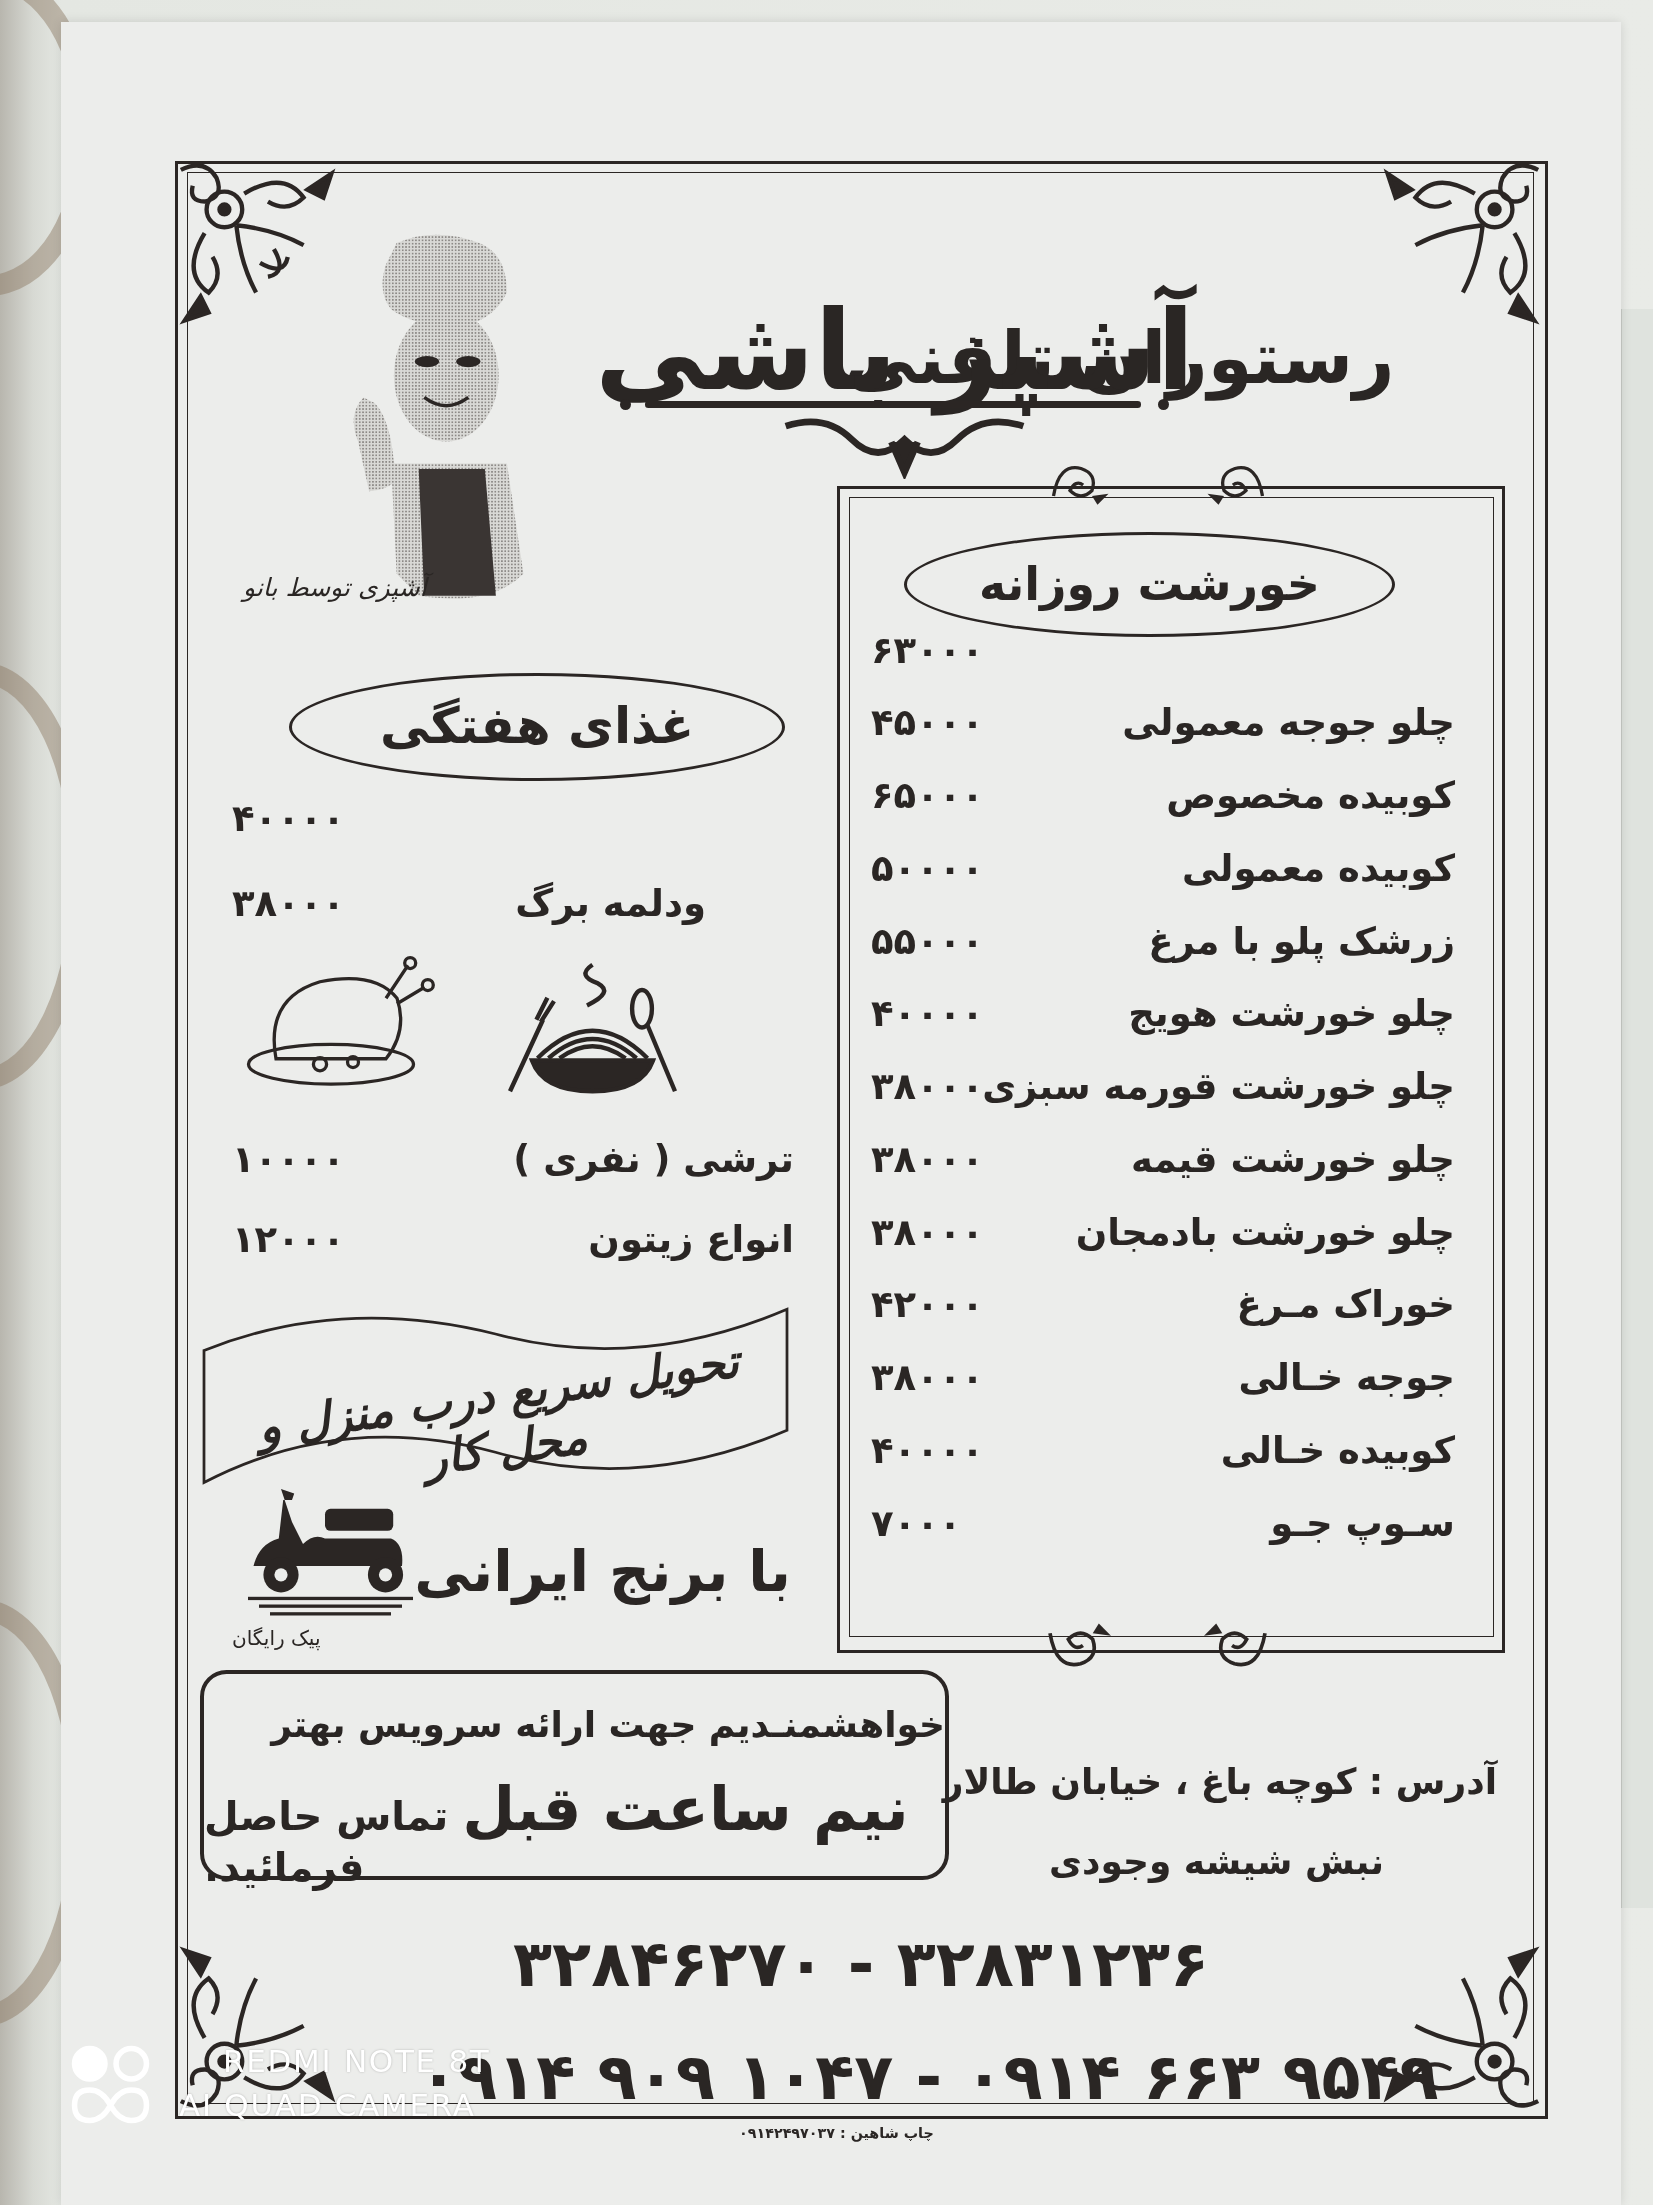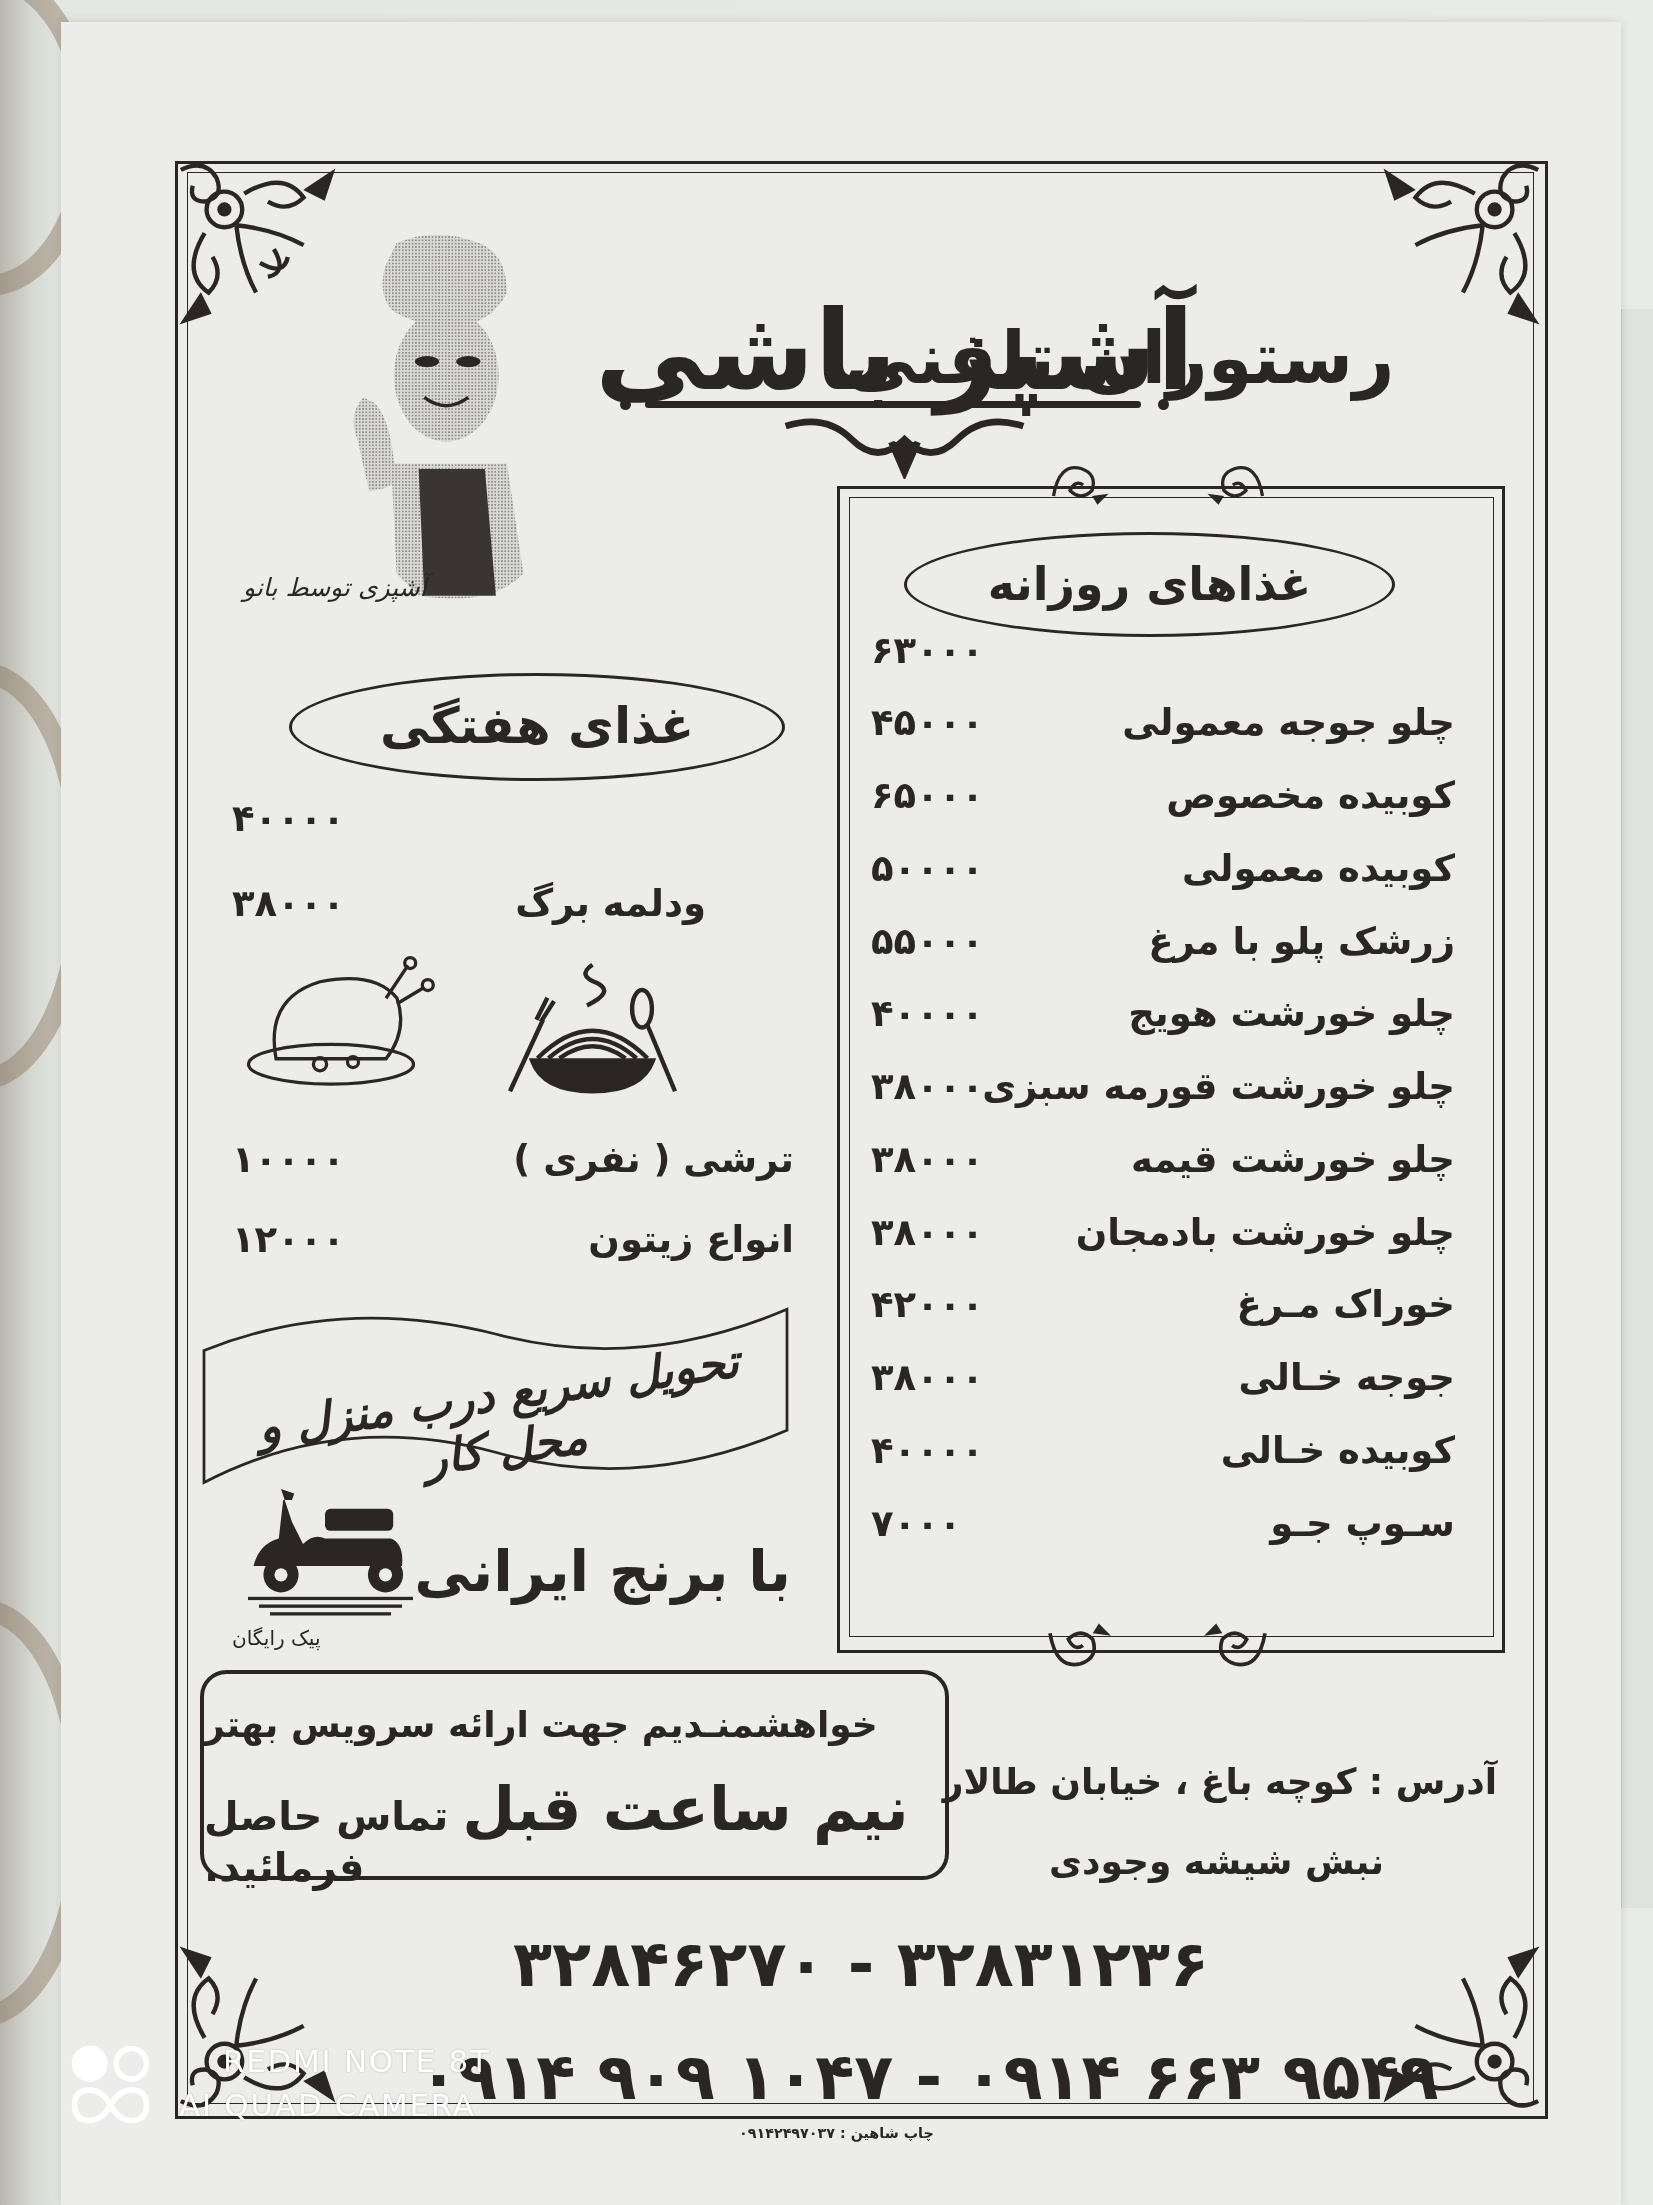--- a/index.html
+++ b/index.html
@@ -54,21 +54,21 @@
 
   
   .banner { position:absolute; left:198px; top:1301px; width:595px; height:187px; }
   .banner-text { position:absolute; left:221px; top:1367px; width:562px; text-align:center; font-size:46px; font-style:italic; direction:rtl; font-family:"DejaVu Serif", serif; font-weight:bold; transform:rotate(-8deg); }
 
   .rice-line { position:absolute; right:863px; top:1538px; font-size:57px; font-weight:bold; direction:rtl; }
   .scooter { position:absolute; left:237px; top:1478px; width:187px; height:143px; }
   .free-delivery { position:absolute; left:232px; top:1626px; font-size:20px; font-weight:normal; direction:rtl; }
 
   .notice-box { position:absolute; left:200px; top:1670px; width:749px; height:210px; border:4.4px solid #2b2624; border-radius:26.5px; box-sizing:border-box; }
-  .notice-line1 { position:absolute; right:0; left:0; top:30px; text-align:left; font-size:36px; font-weight:bold; direction:rtl; }
+  .notice-line1 { position:absolute; right:0; left:0; top:30px; text-align:right; font-size:36px; font-weight:bold; direction:rtl; }
   .notice-line2 { position:absolute; right:0; left:0; top:99px; text-align:left; font-size:40px; font-weight:bold; direction:rtl; }
   .notice-line2 .emph { font-size:61px; }
 
   .address1 { position:absolute; right:157px; top:1761px; font-size:36px; font-weight:bold; direction:rtl; }
   .address2 { position:absolute; right:270px; top:1841px; font-size:36px; font-weight:bold; direction:rtl; }
 
   .phones1 { position:absolute; left:513px; top:1927px; font-size:64px; font-weight:bold; direction:ltr; letter-spacing:5.5px; }
   .phones2 { position:absolute; left:419px; top:2040px; font-size:64px; font-weight:bold; direction:ltr; letter-spacing:5.5px; }
   .printer { position:absolute; left:739px; top:2125px; font-size:14.3px; font-weight:bold; direction:rtl; }
 
@@ -184,21 +184,21 @@
 <svg style="position:absolute; left:1042px; top:1621px; width:77px; height:61px;" viewBox="0 0 60 50" fill="#2b2624">
     <path d="M5 10 Q10 40 30 35 Q45 30 40 15 Q30 5 20 15 Q25 25 32 20" stroke="#2b2624" stroke-width="3" fill="none"></path>
     <path d="M40 10 L55 12 L45 2 Z"></path>
   </svg>
 <svg style="position:absolute; left:1196px; top:1621px; width:77px; height:61px; transform:scaleX(-1);" viewBox="0 0 60 50" fill="#2b2624">
     <path d="M5 10 Q10 40 30 35 Q45 30 40 15 Q30 5 20 15 Q25 25 32 20" stroke="#2b2624" stroke-width="3" fill="none"></path>
     <path d="M40 10 L55 12 L45 2 Z"></path>
   </svg>
 
 <div class="oval" style="left:904px; top:532px; width:491px; height:105px;">
-  <div class="oval-label" style="font-size:46px;">غذاهای روزانه</div>
+  <div class="oval-label" style="font-size:46px;">خورشت روزانه</div>
 </div>
 
 <div>
   <div class="menu-row" style="left:871px; top:629px; width:584px;">
     <span class="item-price">۶۳۰۰۰</span>
   </div>
   <div class="menu-row" style="left:871px; top:701px; width:584px;">
     <span class="item-name">چلو جوجه معمولی</span>
     <span class="item-price">۴۵۰۰۰</span>
   </div>

